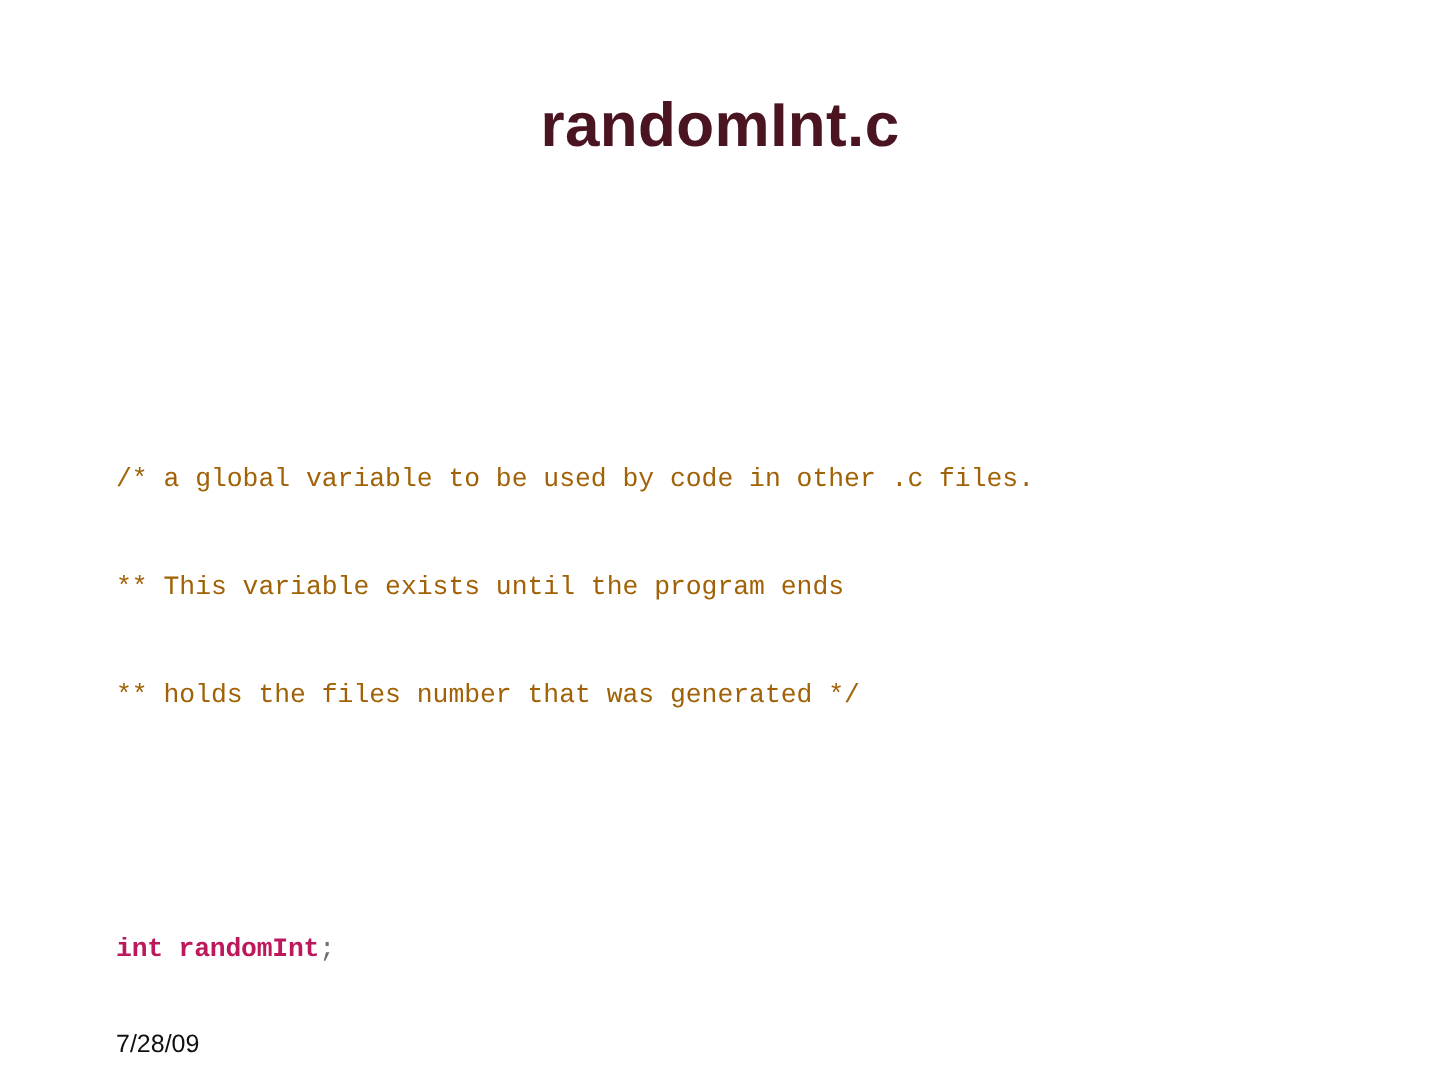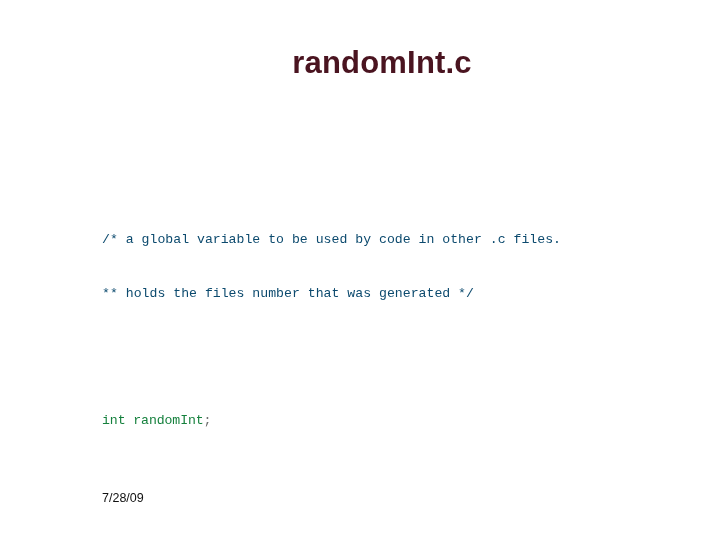--- a/index.html
+++ b/index.html
@@ -14,21 +14,20 @@
     position: relative;
     overflow: hidden;
     font-family: "Liberation Sans", sans-serif;
     -webkit-font-smoothing: none;
   }
 
   .slide {
     position: absolute;
     inset: 0;
     background: #ffffff;
-    margin-left: 44px;
   }
 
   
   .slide-title {
     position: absolute;
     left: 0;
     right: 0;
     top: 47px;
     text-align: center;
     font-family: "Liberation Sans", sans-serif;
@@ -57,59 +56,60 @@
     padding: 0;
   }
 
   .line {
     white-space: pre;
     min-height: 18.1px;
   }
 
   
   .cmt {
-    color: #0c4a6e;
+    color: #a16207;
     font-weight: normal;
   }
 
   .kw {
-    color: #15803d;
-    font-weight: normal;
+    color: #be185d;
+    font-weight: bold;
     letter-spacing: -0.1px;
   }
 
   .semi {
     color: #6f6f6f;
     font-weight: normal;
   }
 
   
   .footer-date {
     position: absolute;
     left: 58px;
-    top: 492px;
+    top: 516px;
     font-family: "Liberation Sans", sans-serif;
     font-size: 12.5px;
     font-weight: normal;
     color: #111111;
     line-height: 1.1;
   }
 </style>
 </head>
 <body>
 
 <div class="slide">
 
   <div class="slide-title">randomInt.c</div>
 
   <div class="code-body">
 
     
     <div class="code-block">
       <div class="line cmt">/* a global variable to be used by code in other .c files.</div>
+      <div class="line cmt">** This variable exists until the program ends</div>
       <div class="line cmt">** holds the files number that was generated */</div>
     </div>
 
     
     <div class="line"><span class="kw">int randomInt</span><span class="semi">;</span></div>
 
     
 
     
     

